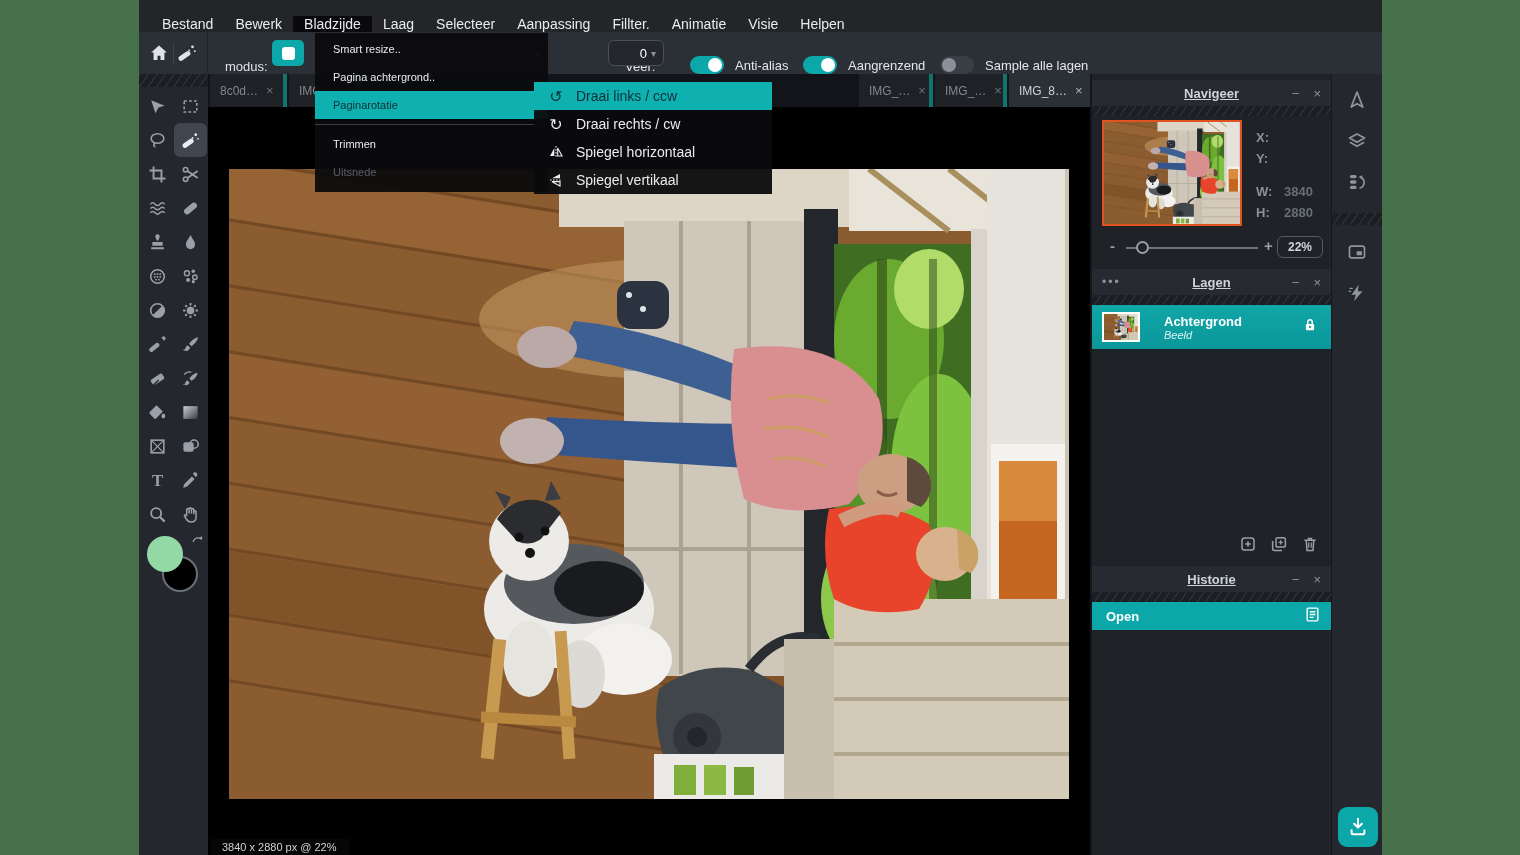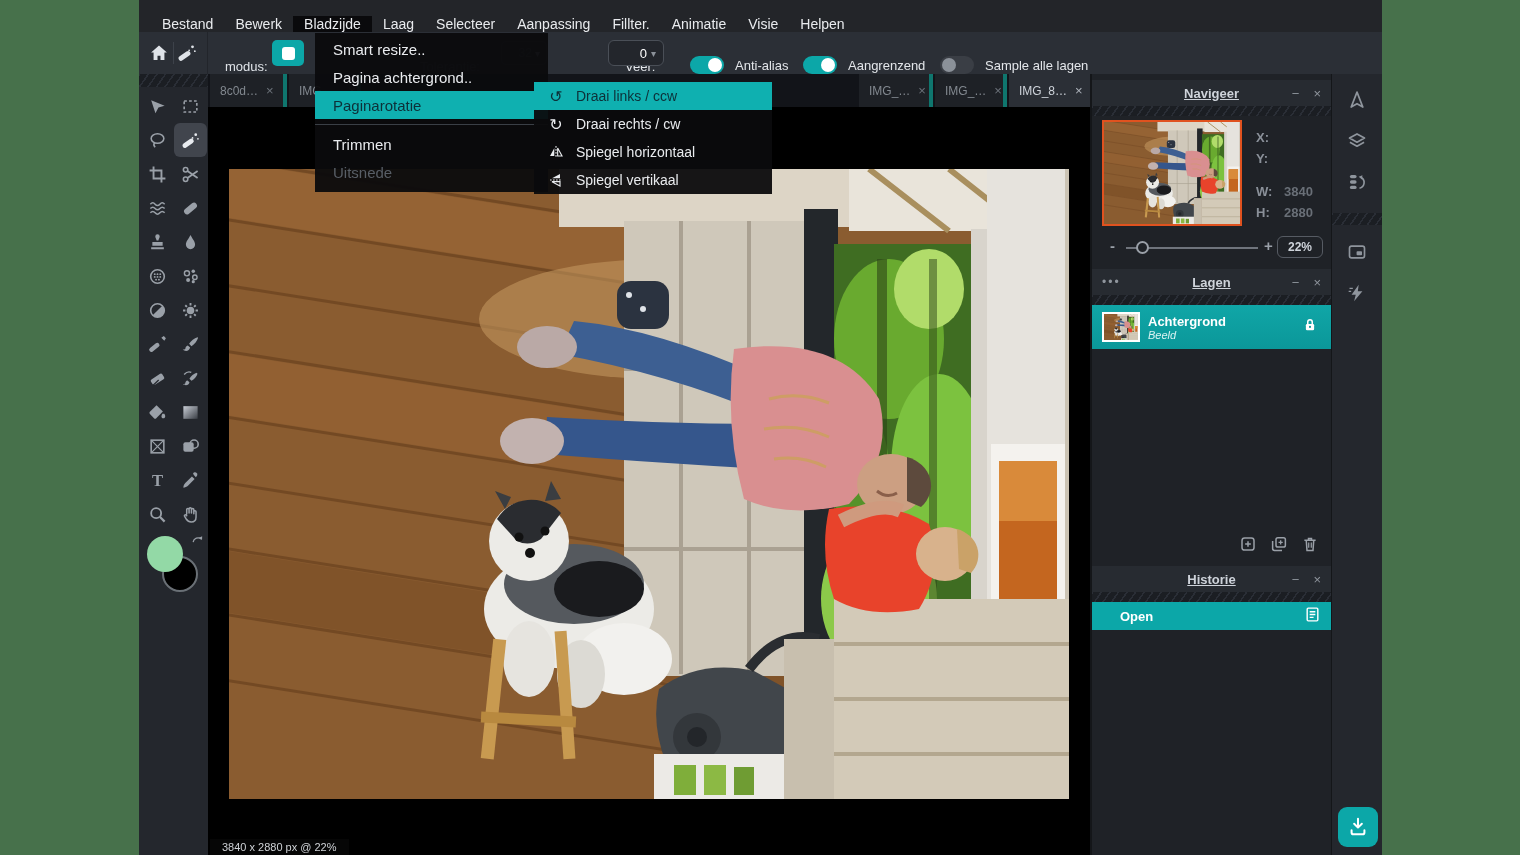--- a/index.html
+++ b/index.html
@@ -73,40 +73,40 @@
   .sliderrow{position:relative;height:30px;flex:none;background:#1f2227;}
   .minus,.plus{position:absolute;top:4px;color:#9aa0a8;font-size:15px;font-weight:bold;}
   .minus{left:18px;}
   .plus{left:172px;}
   .track{position:absolute;left:34px;top:14px;width:132px;height:2px;background:#6f747c;}
   .handle{position:absolute;left:44px;top:8px;width:13px;height:13px;border:2px solid #9aa0a8;border-radius:50%;background:#1f2227;}
   .zoombox{position:absolute;right:8px;top:3px;width:46px;height:22px;border:1px solid #565b63;border-radius:6px;color:#ced3da;font-size:12px;font-weight:bold;display:flex;align-items:center;justify-content:center;}
   .layerrow{position:relative;height:44px;flex:none;background:linear-gradient(180deg,#10a6a7,#0b9799);display:flex;align-items:center;}
   .lthumb{margin-left:10px;width:38px;height:30px;border:2px solid #fff;background:#000;flex:none;}
   .lthumb svg{width:100%;height:100%;display:block;}
-  .lmeta{margin-left:8px;flex:1;}
+  .lmeta{margin-left:24px;flex:1;}
   .lname{font-size:13px;font-weight:bold;color:#fff;}
   .ltype{font-size:11px;font-style:italic;color:#d9f3f2;}
   .llock{margin-right:12px;color:#fff;}
   .layerempty{flex:none;height:183px;background:#1f2227;}
   .layerfoot{height:28px;flex:none;background:#1f2227;display:flex;align-items:center;justify-content:flex-end;gap:13px;padding-right:12px;color:#9aa0a8;}
   .histrow{position:relative;height:28px;flex:none;background:#0ca7a8;display:flex;align-items:center;}
-  .histlabel{margin-left:28px;font-size:13px;font-weight:bold;color:#fff;flex:1;}
+  .histlabel{margin-left:14px;font-size:13px;font-weight:bold;color:#fff;flex:1;}
   .histicon{margin-right:10px;color:#fff;}
   .histempty{flex:1;background:#1f2227;}
   
   .rail{position:relative;width:51px;height:100%;flex:none;background:#24272d;border-left:1px solid #141619;display:flex;flex-direction:column;align-items:center;padding-top:14px;}
   .rail .ri{width:24px;height:24px;color:#8f959d;margin-bottom:17px;display:flex;align-items:center;justify-content:center;}
   .rail .ri svg{width:20px;height:20px;}
   .rail .rhatch{width:100%;height:12px;margin:2px 0 15px;}
   .dlbtn{position:absolute;left:6px;bottom:8px;width:40px;height:40px;border-radius:9px;background:#0ca7a8;color:#fff;display:flex;align-items:center;justify-content:center;}
   .dlbtn svg{width:22px;height:22px;}
   
   .menu{position:absolute;left:176px;top:33px;width:233px;background:rgba(11,11,13,.95);z-index:40;padding:2px 0 6px;}
-  .menu .row{height:28px;display:flex;align-items:center;padding-left:18px;font-size:15px;font-weight:500;color:#e9ebee;}
+  .menu .row{height:28px;display:flex;align-items:center;padding-left:18px;font-size:11px;font-weight:500;color:#e9ebee;}
   .menu .row.hl{background:#0fb0b0;color:#0d3038;}
   .menu .row.dis{color:#585e66;}
   .menu .divider{height:1px;background:#3a3f46;margin:5px 0;}
   .submenu{position:absolute;left:395px;top:82px;width:238px;background:rgba(11,11,13,.95);z-index:41;padding:0;}
   .submenu .row{height:28px;display:flex;align-items:center;gap:10px;padding-left:12px;font-size:14px;font-weight:500;color:#e9ebee;}
   .submenu .row.hl{background:#0fb0b0;color:#0d3038;}
   .submenu .ic{width:20px;height:20px;display:flex;align-items:center;justify-content:center;font-size:16px;}
   .submenu .ic svg{width:16px;height:16px;}
   .hidden-defs{position:absolute;width:0;height:0;overflow:hidden;}
 </style>

